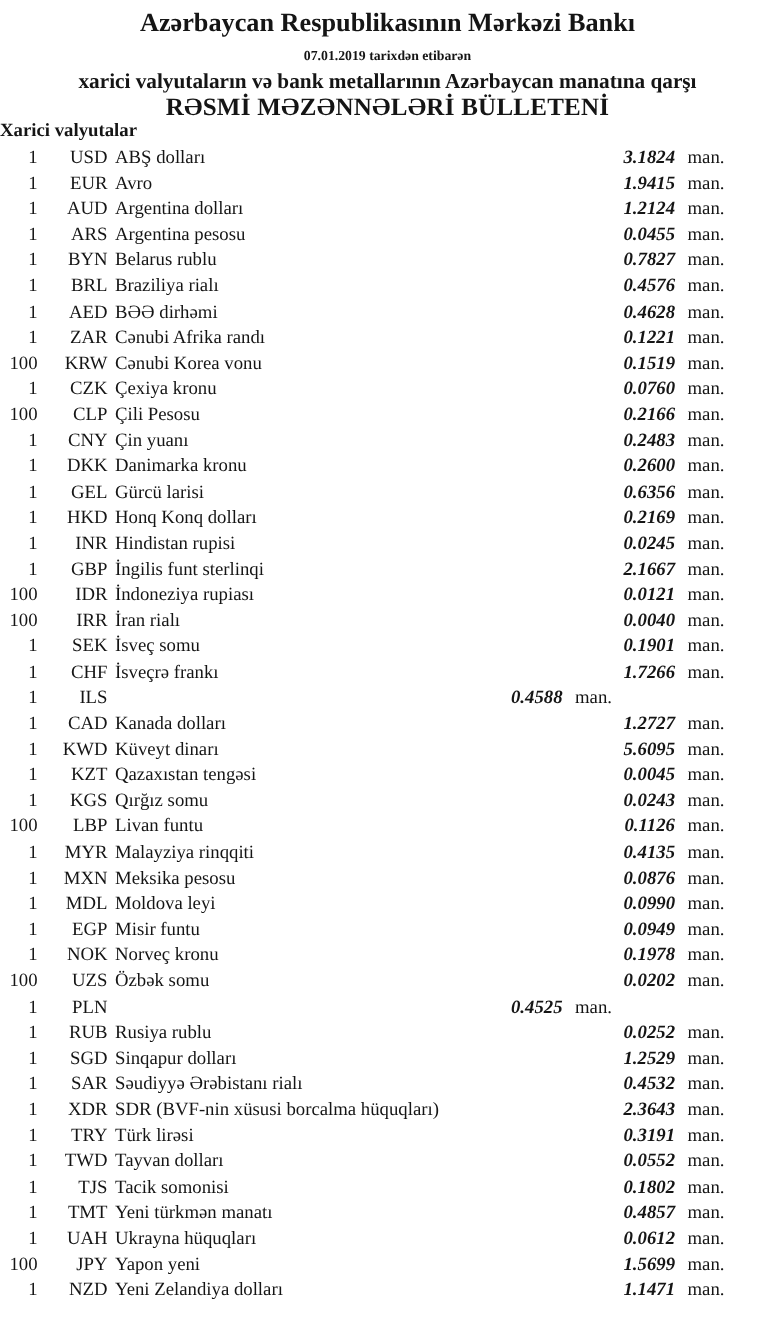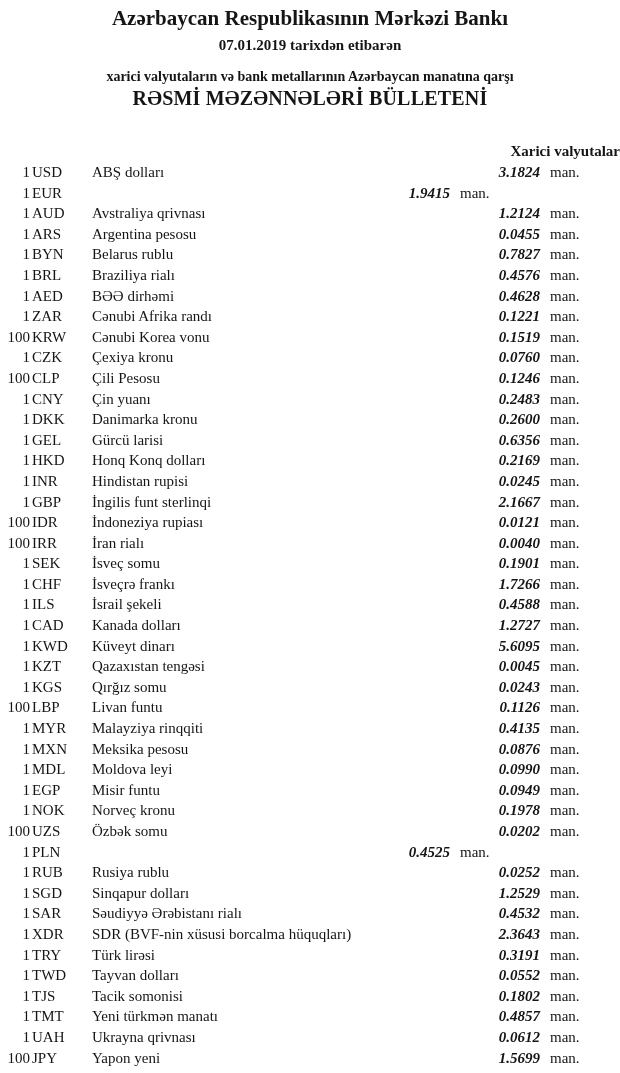--- a/index.html
+++ b/index.html
@@ -24,63 +24,62 @@
   .header {
     text-align: center;
     padding-top: 5px;
   }
   .title {
     font-size: 21px;
     font-weight: bold;
     line-height: 26px;
   }
   .date-line {
-    font-size: 15px;
+    font-size: 11px;
     font-weight: bold;
     line-height: 19px;
     margin-top: 5px;
   }
   .subtitle {
-    font-size: 14px;
+    font-size: 17px;
     font-weight: bold;
     line-height: 19px;
-    margin-top: 12px;
+    margin-top: 0;
   }
   .bulletin-line {
     font-size: 20px;
     font-weight: bold;
     line-height: 20px;
     margin-top: 2px;
     letter-spacing: 0.2px;
   }
   .section-title {
-    text-align: right;
+    text-align: left;
     font-size: 15px;
     font-weight: bold;
     line-height: 18px;
-    margin-top: 34px;
     margin-bottom: 2px;
   }
   .rates-table {
     width: 620px;
   }
   .row {
     display: grid;
     grid-template-columns: 32px 54px 1fr 90px 80px;
     align-items: baseline;
     height: 20.6px;
     font-size: 15px;
     line-height: 20.6px;
   }
   .cell-qty {
     text-align: right;
     padding-right: 2px;
   }
   .cell-code {
-    text-align: left;
+    text-align: right;
   }
   .cell-name {
     text-align: left;
     padding-left: 6px;
     white-space: nowrap;
   }
   .cell-rate {
     text-align: right;
     font-weight: bold;
     font-style: italic;
@@ -109,28 +108,29 @@
       <span class="cell-qty">1</span>
       <span class="cell-code">USD</span>
       <span class="cell-name">ABŞ dolları</span>
       <span class="cell-rate">3.1824</span>
       <span class="cell-unit">man.</span>
     </div>
 
     <div class="row">
       <span class="cell-qty">1</span>
       <span class="cell-code">EUR</span>
+      <span class="cell-name">Avro</span>
       <span class="cell-rate">1.9415</span>
       <span class="cell-unit">man.</span>
     </div>
 
     <div class="row">
       <span class="cell-qty">1</span>
       <span class="cell-code">AUD</span>
-      <span class="cell-name">Avstraliya qrivnası</span>
+      <span class="cell-name">Argentina dolları</span>
       <span class="cell-rate">1.2124</span>
       <span class="cell-unit">man.</span>
     </div>
 
     <div class="row">
       <span class="cell-qty">1</span>
       <span class="cell-code">ARS</span>
       <span class="cell-name">Argentina pesosu</span>
       <span class="cell-rate">0.0455</span>
       <span class="cell-unit">man.</span>
@@ -181,21 +181,21 @@
       <span class="cell-code">CZK</span>
       <span class="cell-name">Çexiya kronu</span>
       <span class="cell-rate">0.0760</span>
       <span class="cell-unit">man.</span>
     </div>
 
     <div class="row">
       <span class="cell-qty">100</span>
       <span class="cell-code">CLP</span>
       <span class="cell-name">Çili Pesosu</span>
-      <span class="cell-rate">0.1246</span>
+      <span class="cell-rate">0.2166</span>
       <span class="cell-unit">man.</span>
     </div>
 
     <div class="row">
       <span class="cell-qty">1</span>
       <span class="cell-code">CNY</span>
       <span class="cell-name">Çin yuanı</span>
       <span class="cell-rate">0.2483</span>
       <span class="cell-unit">man.</span>
     </div>
@@ -268,21 +268,20 @@
       <span class="cell-qty">1</span>
       <span class="cell-code">CHF</span>
       <span class="cell-name">İsveçrə frankı</span>
       <span class="cell-rate">1.7266</span>
       <span class="cell-unit">man.</span>
     </div>
 
     <div class="row">
       <span class="cell-qty">1</span>
       <span class="cell-code">ILS</span>
-      <span class="cell-name">İsrail şekeli</span>
       <span class="cell-rate">0.4588</span>
       <span class="cell-unit">man.</span>
     </div>
 
     <div class="row">
       <span class="cell-qty">1</span>
       <span class="cell-code">CAD</span>
       <span class="cell-name">Kanada dolları</span>
       <span class="cell-rate">1.2727</span>
       <span class="cell-unit">man.</span>
@@ -435,21 +434,21 @@
       <span class="cell-qty">1</span>
       <span class="cell-code">TMT</span>
       <span class="cell-name">Yeni türkmən manatı</span>
       <span class="cell-rate">0.4857</span>
       <span class="cell-unit">man.</span>
     </div>
 
     <div class="row">
       <span class="cell-qty">1</span>
       <span class="cell-code">UAH</span>
-      <span class="cell-name">Ukrayna qrivnası</span>
+      <span class="cell-name">Ukrayna hüquqları</span>
       <span class="cell-rate">0.0612</span>
       <span class="cell-unit">man.</span>
     </div>
 
     <div class="row">
       <span class="cell-qty">100</span>
       <span class="cell-code">JPY</span>
       <span class="cell-name">Yapon yeni</span>
       <span class="cell-rate">1.5699</span>
       <span class="cell-unit">man.</span>

